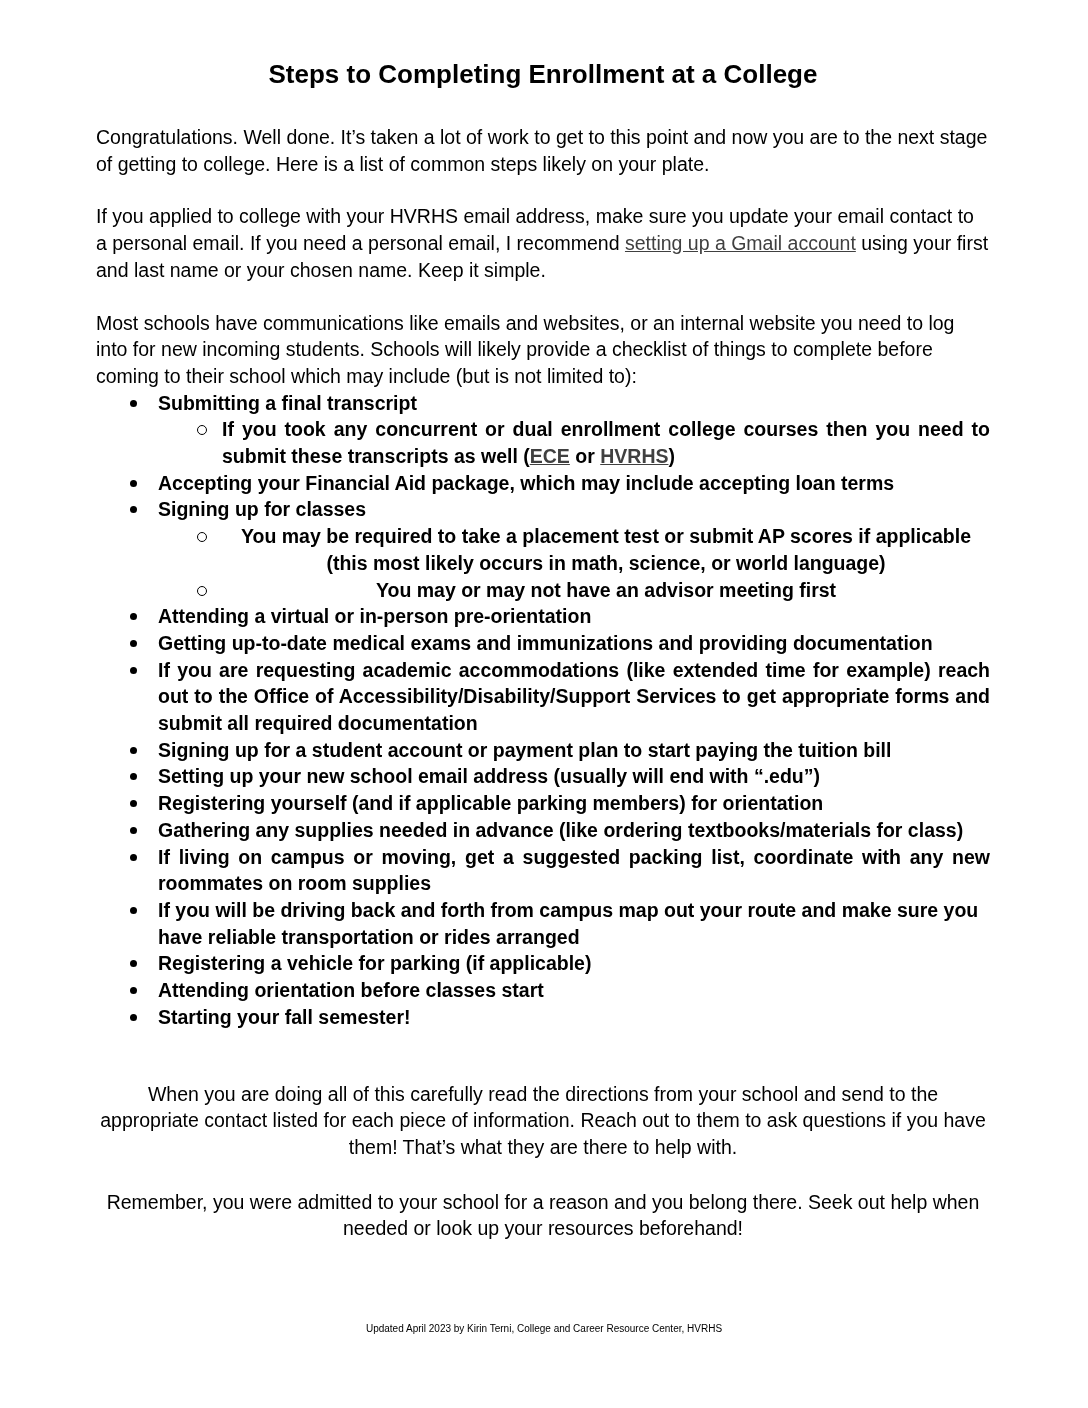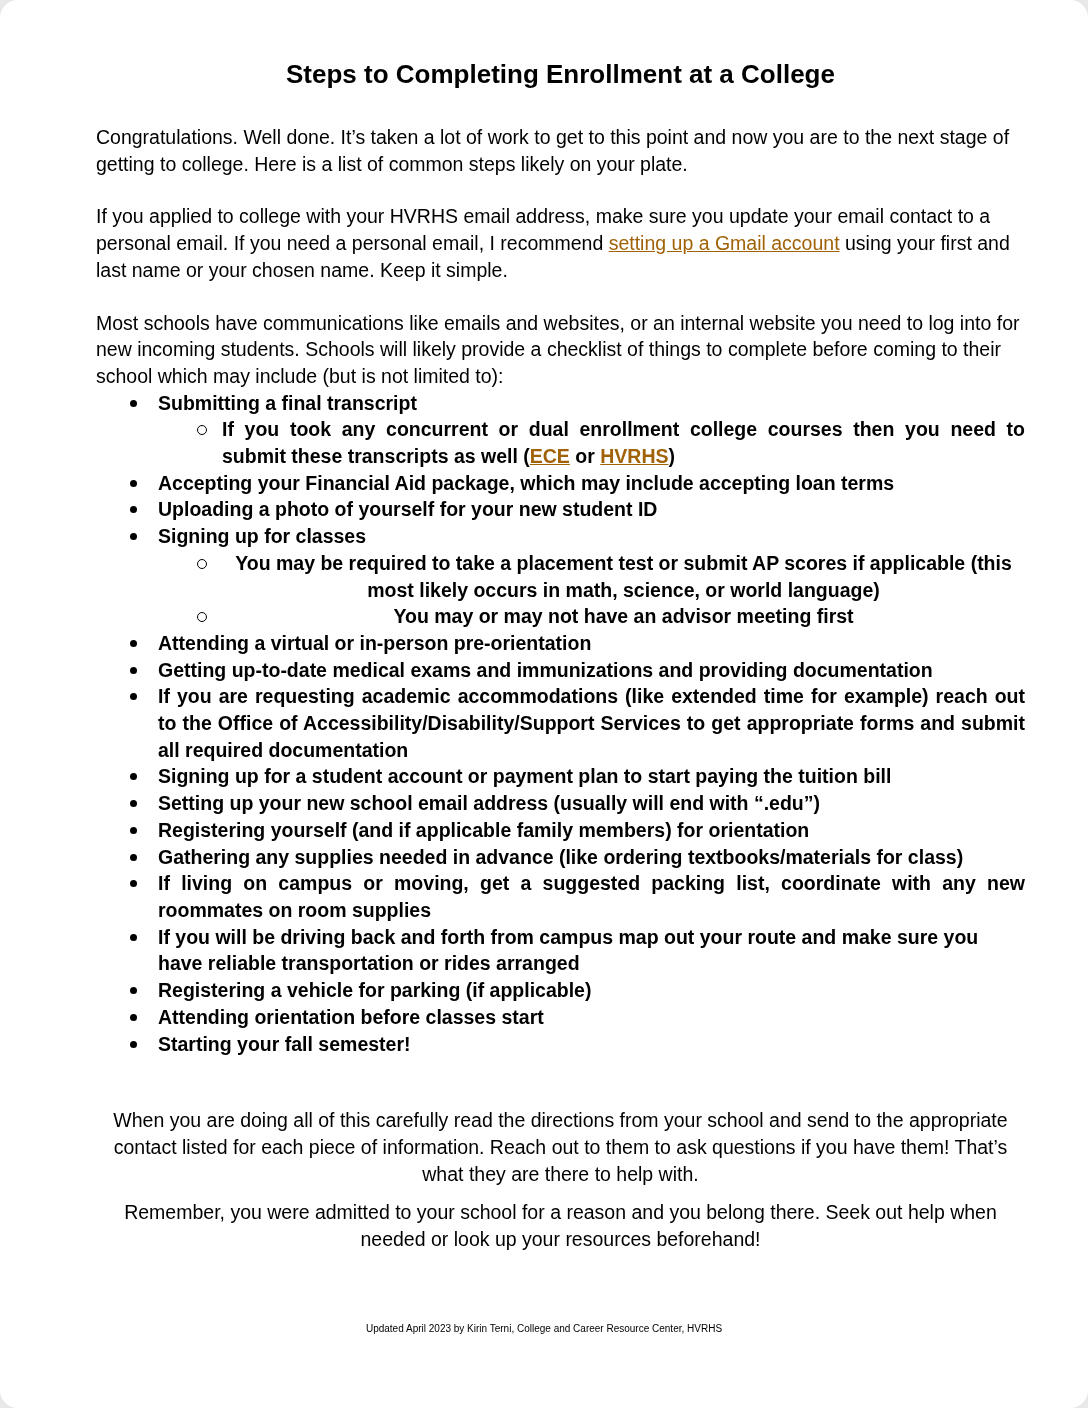--- a/index.html
+++ b/index.html
@@ -4,41 +4,40 @@
 <style>
   * { margin: 0; padding: 0; box-sizing: border-box; }
   html, body { background: #e8e8e8; }
   body { font-family: "Liberation Sans", "DejaVu Sans", sans-serif; }
 
   .page {
     width: 1088px;
     height: 1408px;
     background: #ffffff;
     color: #000000;
-    padding: 58px 63px 0 96px;
+    padding: 58px 98px 0 96px;
     position: relative;
     overflow: hidden;
     font-size: 19.5px;
     line-height: 26.7px;
-    border-radius: 18px;
   }
 
   .doc-title {
     font-size: 26px;
     line-height: 32px;
     font-weight: bold;
     text-align: center;
     margin-bottom: 34px;
   }
 
   .para { margin-bottom: 26px; }
   .para.no-gap { margin-bottom: 0; }
 
   .link {
-    color: #a16207;
+    color: #404040;
     text-decoration: underline;
     cursor: pointer;
   }
 
   ul.l1, ul.l2 { list-style: none; font-weight: bold; }
 
   ul.l1 > li {
     position: relative;
     padding-left: 62px;
   }
@@ -68,21 +67,21 @@
     border: 1px solid #000000;
     border-radius: 50%;
     background: transparent;
   }
 
   li.justify, ul.l2 > li.justify { text-align: justify; }
 
   .closing {
     text-align: center;
   }
-  .closing.first { margin-top: 50px; margin-bottom: 12px; }
+  .closing.first { margin-top: 50px; margin-bottom: 28px; }
 
   .footer-note {
     position: absolute;
     left: 0;
     right: 0;
     top: 1320px;
     text-align: center;
     font-size: 10px;
     line-height: 18px;
   }
@@ -101,34 +100,33 @@
   <p class="para no-gap">Most schools have communications like emails and websites, or an internal website you need to log into for new incoming students. Schools will likely provide a checklist of things to complete before coming to their school which may include (but is not limited to):</p>
 
   <ul class="l1">
     <li>
       <span>Submitting a final transcript</span>
       <ul class="l2">
         <li class="justify"><span>If you took any concurrent or dual enrollment college courses then you need to submit these transcripts as well (</span><a class="link">ECE</a><span> or </span><a class="link">HVRHS</a><span>)</span></li>
       </ul>
     </li>
     <li>Accepting your Financial Aid package, which may include accepting loan terms</li>
-    <li>Uploading a photo of yourself for your new student ID</li>
     <li>
       <span>Signing up for classes</span>
       <ul class="l2">
         <li>You may be required to take a placement test or submit AP scores if applicable (this most likely occurs in math, science, or world language)</li>
         <li>You may or may not have an advisor meeting first</li>
       </ul>
     </li>
     <li>Attending a virtual or in-person pre-orientation</li>
     <li>Getting up-to-date medical exams and immunizations and providing documentation</li>
     <li class="justify">If you are requesting academic accommodations (like extended time for example) reach out to the Office of Accessibility/Disability/Support Services to get appropriate forms and submit all required documentation</li>
     <li>Signing up for a student account or payment plan to start paying the tuition bill</li>
     <li>Setting up your new school email address (usually will end with “.edu”)</li>
-    <li>Registering yourself (and if applicable family members) for orientation</li>
+    <li>Registering yourself (and if applicable parking members) for orientation</li>
     <li>Gathering any supplies needed in advance (like ordering textbooks/materials for class)</li>
     <li class="justify">If living on campus or moving, get a suggested packing list, coordinate with any new roommates on room supplies</li>
     <li>If you will be driving back and forth from campus map out your route and make sure you have reliable transportation or rides arranged</li>
     <li>Registering a vehicle for parking (if applicable)</li>
     <li>Attending orientation before classes start</li>
     <li>Starting your fall semester!</li>
   </ul>
 
   <p class="closing first">When you are doing all of this carefully read the directions from your school and send to the appropriate contact listed for each piece of information. Reach out to them to ask questions if you have them! That’s what they are there to help with.</p>
 

